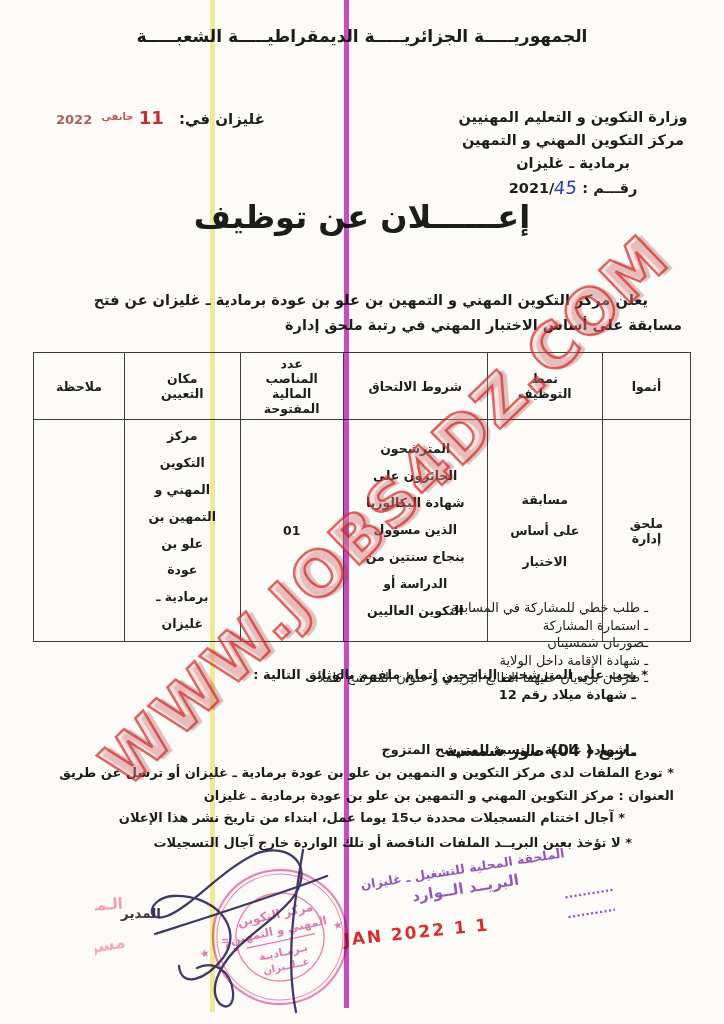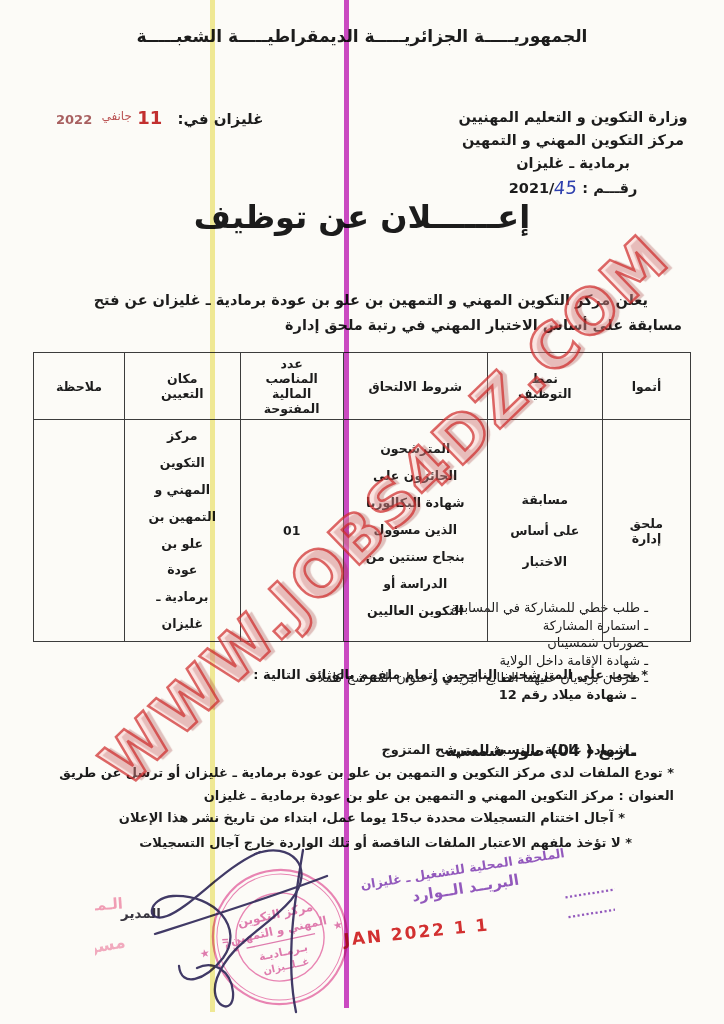--- a/index.html
+++ b/index.html
@@ -13,21 +13,21 @@
   .line-yellow{left:210px;top:0;width:5px;height:1012px;background:#efe87f;opacity:.8;mix-blend-mode:multiply;z-index:7;}
   .line-magenta{left:344px;top:0;width:5px;height:1008px;background:#c52bbd;opacity:.85;mix-blend-mode:multiply;z-index:7;}
   
   .republic{top:26px;left:0;right:0;text-align:center;font-size:17px;font-weight:700;letter-spacing:.5px;}
   .agency{top:106px;right:22px;width:258px;text-align:center;font-size:14.5px;font-weight:700;line-height:23px;}
   .refline{direction:rtl;}
   .ref-num{display:inline-block;direction:ltr;}
   .handwritten-blue{color:#2d3fae;font-size:18px;font-weight:400;display:inline-block;transform:skewX(-8deg) rotate(-3deg);position:relative;top:1px;font-family:"DejaVu Sans",sans-serif;}
   .dateline{top:107px;left:56px;direction:rtl;font-size:15px;font-weight:700;white-space:nowrap;}
   .stamp-day{color:#c22f2f;font-size:18px;font-weight:800;letter-spacing:3px;margin-right:10px;}
-  .stamp-month{color:#b55;font-size:12px;font-weight:400;position:relative;top:-4px;}
+  .stamp-month{color:#b55;font-size:10px;font-weight:700;position:relative;top:-4px;}
   .stamp-year{color:#a86060;font-size:13px;font-weight:700;margin-right:4px;}
   
   .main-title{top:198px;left:0;right:0;text-align:center;font-size:32px;font-weight:800;}
   
   .intro{top:288px;right:42px;width:610px;font-size:14.5px;font-weight:600;line-height:1.7;text-align:right;text-indent:34px;}
   
   .jobtable{top:352px;left:33px;width:658px;border-collapse:collapse;position:absolute;direction:rtl;z-index:2;}
   .jobtable th,.jobtable td{border:1.4px solid #3c3c3c;font-size:12.5px;font-weight:700;text-align:center;vertical-align:middle;padding:3px 20px;background:transparent;}
   .jobtable th{height:58px;}
   .jobtable td{height:100px;}
@@ -114,21 +114,21 @@
     <div>ـ شهادة الإقامة داخل الولاية</div>
     <div>ـ ظرفان بريديان عليهما الطابع البريدي و عنوان المترشح كاملا</div>
   </div>
   <div class="abs doc-h2">* يجب على المترشحين الناجحين إتمام ملفهم بالوثائق التالية :</div>
   <div class="abs doc-item-a">ـ شهادة ميلاد رقم 12</div>
   <div class="abs doc-item-b">ـ شهادة عائلية بالنسبة للمترشح المتزوج</div>
   <div class="abs doc-item-c">ـاربع ( 04) صور شمسية</div>
 
   <div class="abs note-1">* تودع الملفات لدى مركز التكوين و التمهين بن علو بن عودة برمادية ـ غليزان أو ترسل عن طريق العنوان : مركز التكوين المهني و التمهين بن علو بن عودة برمادية ـ غليزان</div>
   <div class="abs note-2">* آجال اختتام التسجيلات محددة ب15 يوما عمل، ابتداء من تاريخ نشر هذا الإعلان</div>
-  <div class="abs note-3">* لا تؤخذ ملفهم الاعتبار الملفات الناقصة أو تلك الواردة خارج آجال التسجيلات</div>
+  <div class="abs note-3">* لا تؤخذ بعين البريــد الملفات الناقصة أو تلك الواردة خارج آجال التسجيلات</div>
 
   <svg class="abs stamps" width="520" height="190" viewBox="0 0 520 190">
     <defs>
       <path id="arcTop" d="M 133,99 A 52,52 0 1 1 237,99"></path>
       <path id="arcBot" d="M 139,99 A 46,46 0 0 0 231,99"></path>
     </defs>
 
     <g transform="rotate(-12 185 99)" opacity="0.82">
       <circle cx="185" cy="99" r="67" fill="none" stroke="#e46ba4" stroke-width="2.2"></circle>
       <circle cx="185" cy="99" r="63" fill="none" stroke="#e46ba4" stroke-width="1"></circle>

